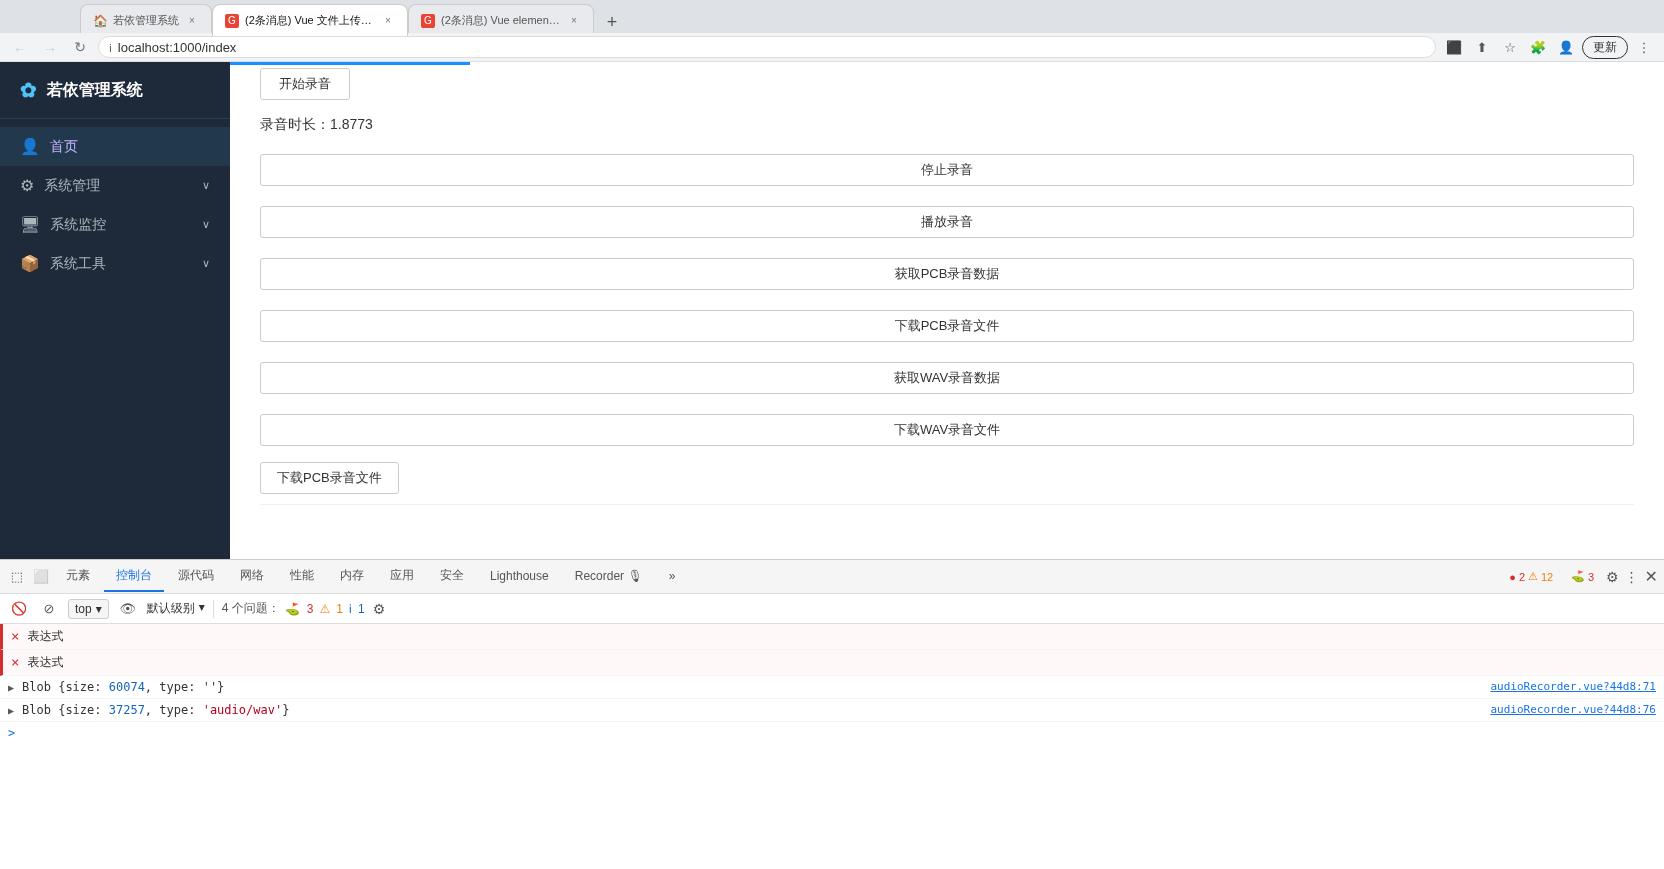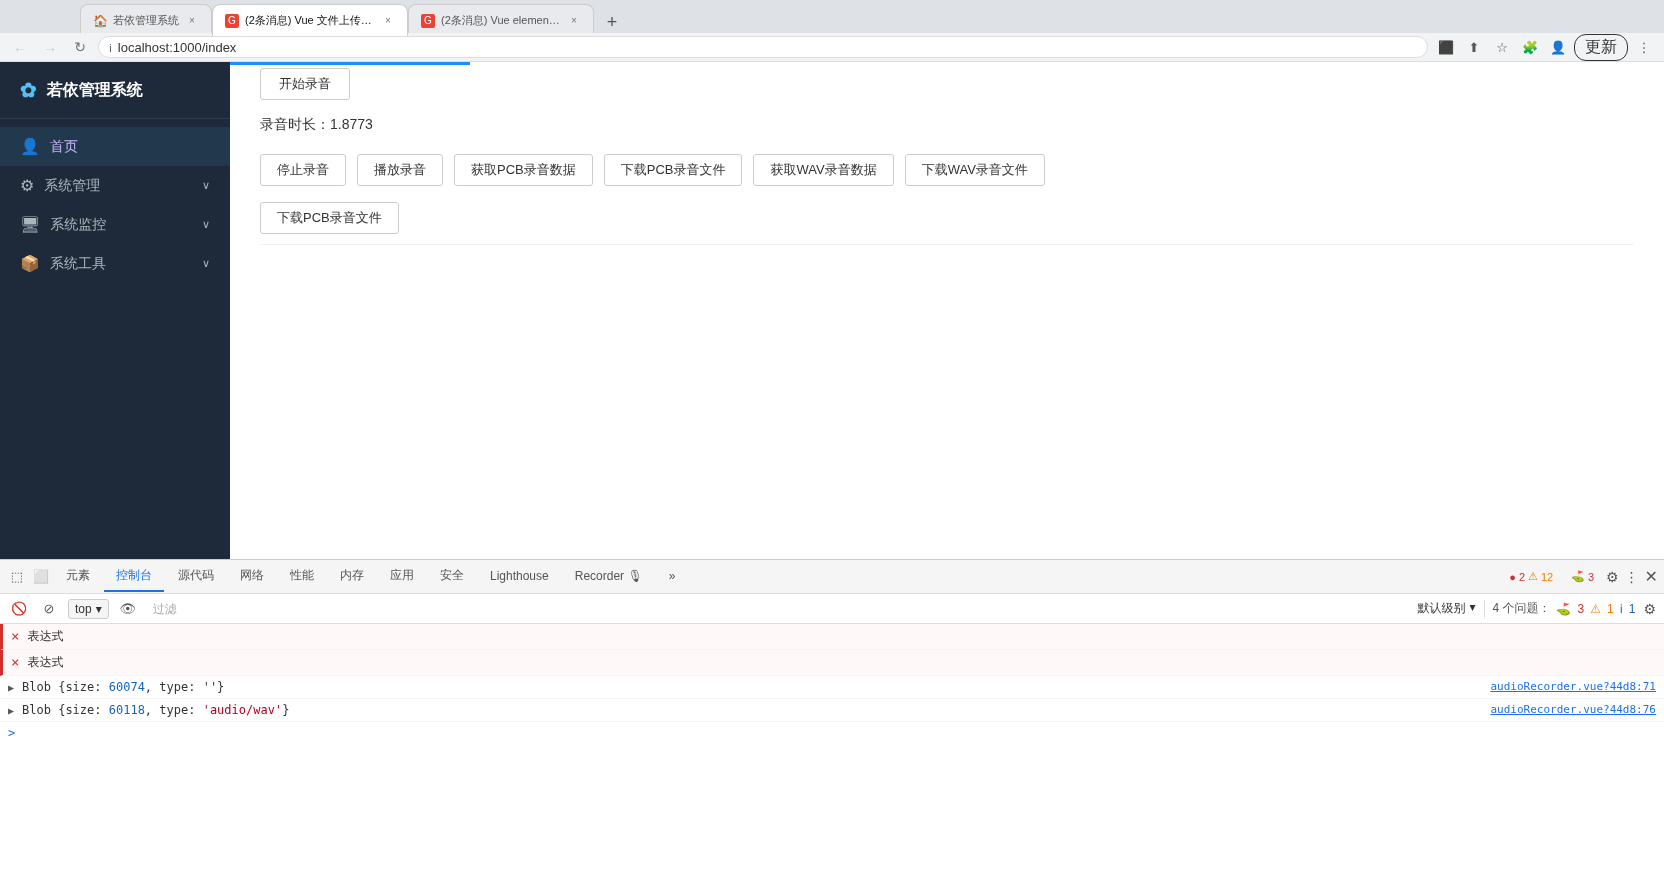--- a/index.html
+++ b/index.html
@@ -120,21 +120,21 @@
       justify-content: center;
       color: #555;
       font-size: 13px;
       border-radius: 50%;
     }
     .update-btn {
       background: transparent;
       border: 1.5px solid #333;
       border-radius: 12px;
       padding: 2px 10px;
-      font-size: 16px;
+      font-size: 12px;
       cursor: pointer;
       color: #333;
     }
 
     
     .app-layout {
       display: flex;
       height: calc(869px - 62px - 310px);
     }
 
@@ -201,22 +201,23 @@
     }
     .record-duration {
       font-size: 14px;
       color: #333;
       margin-bottom: 20px;
       font-weight: 500;
     }
     .control-buttons {
       display: flex;
       flex-wrap: wrap;
-      gap: 11px;
+      gap: 20px;
       margin-bottom: 16px;
+      flex-direction: column;
     }
     .ctrl-btn {
       border: 1px solid #ccc;
       background: #fff;
       padding: 6px 16px;
       border-radius: 3px;
       cursor: pointer;
       font-size: 13px;
       color: #333;
       white-space: nowrap;
@@ -560,21 +561,20 @@
   </div>
 
   <div class="devtools-console-toolbar">
     <button class="console-icon-btn">🚫</button>
     <button class="console-icon-btn">⊘</button>
     <div class="top-select">
       <span>top</span>
       <span>▾</span>
     </div>
     <button class="console-icon-btn">👁</button>
-    <input class="filter-input" type="text" placeholder="过滤" style="">
     <div class="level-select">
       <span>默认级别</span>
       <span>▾</span>
     </div>
     <div style="width:1px;height:18px;background:#ddd;"></div>
     <div class="issues-count">
       <span>4 个问题：</span>
       <span style="color:#d32f2f;">⛳</span>
       <span style="color:#d32f2f;">3</span>
       <span style="color:#f57c00;">⚠</span>
@@ -601,20 +601,20 @@
       <span class="blob-triangle">▶</span>
       <span class="blob-text">
         Blob {size: <span class="blob-num">60074</span>, type: <span>''</span>}
       </span>
       <span class="blob-source">audioRecorder.vue?44d8:71</span>
     </div>
 
     <div class="console-blob-entry">
       <span class="blob-triangle">▶</span>
       <span class="blob-text">
-        Blob {size: <span class="blob-num">60118</span>, type: <span class="blob-str">'audio/wav'</span>}
+        Blob {size: <span class="blob-num">37257</span>, type: <span class="blob-str">'audio/wav'</span>}
       </span>
       <span class="blob-source">audioRecorder.vue?44d8:76</span>
     </div>
 
     <div class="console-caret">&gt;</div>
   </div>
 </div>
 
 </body></html>

